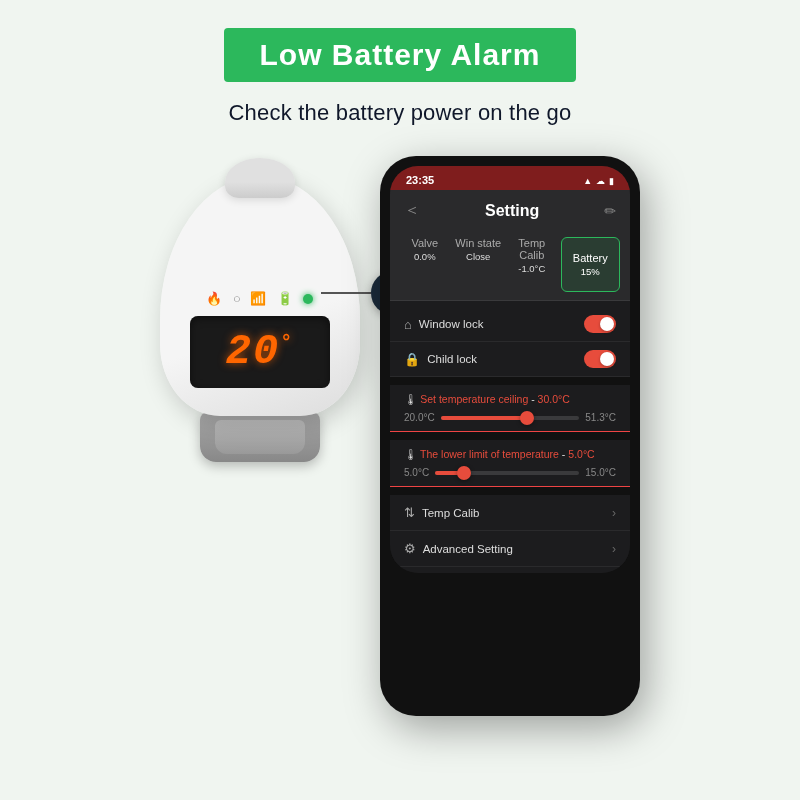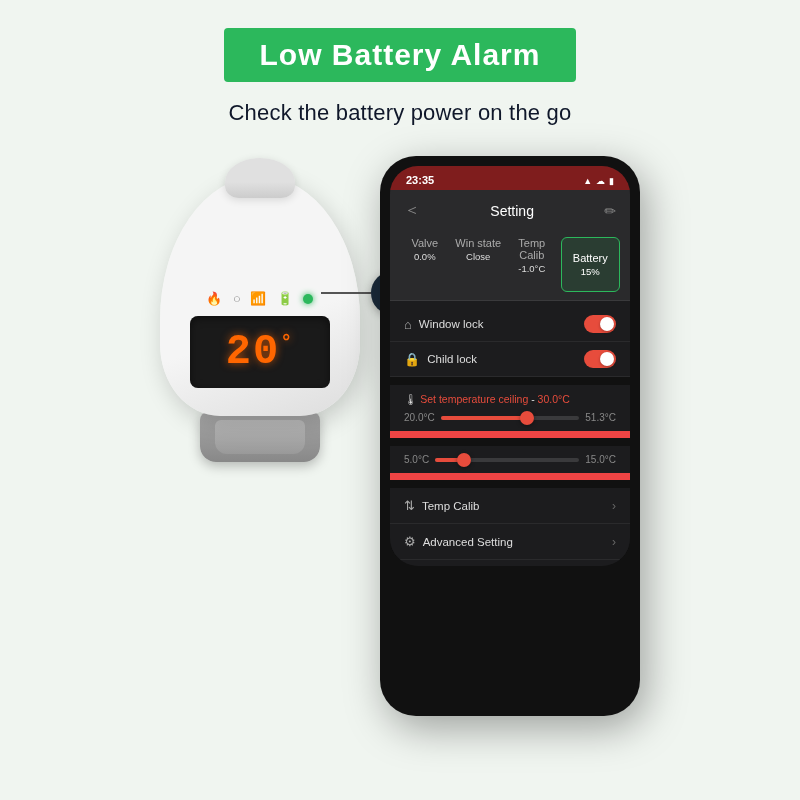--- a/index.html
+++ b/index.html
@@ -106,20 +106,21 @@
     .display-screen {
       width: 140px;
       height: 72px;
       background: #1a1a1a;
       border-radius: 8px;
       display: flex;
       align-items: center;
       justify-content: center;
       margin-bottom: 28px;
       box-shadow: inset 0 2px 8px rgba(0,0,0,0.5);
+      font-style: italic;
     }
     .display-temp {
       font-size: 42px;
       font-weight: 700;
       color: #ff6600;
       letter-spacing: 2px;
       font-family: 'Courier New', monospace;
       text-shadow: 0 0 8px #ff6600aa;
     }
     .display-temp .small {
@@ -226,22 +227,22 @@
       display: flex;
       align-items: center;
       justify-content: space-between;
     }
     .app-back {
       color: #888;
       font-size: 16px;
     }
     .app-title {
       color: white;
-      font-size: 14px;
-      font-weight: 400;
+      font-size: 16px;
+      font-weight: 700;
     }
     .app-edit {
       color: #888;
       font-size: 14px;
     }
 
     
     .stats-row {
       display: flex;
       background: #2a2a2c;
@@ -319,21 +320,21 @@
       width: 14px;
       height: 14px;
       background: white;
       border-radius: 50%;
       box-shadow: 0 1px 3px rgba(0,0,0,0.3);
     }
 
     
     .temp-section {
       padding: 8px 14px;
-      border-bottom: 7px solid #ef4444;
+      border-bottom: 1px solid #ef4444;
     }
     .temp-section-title {
       color: #ddd;
       font-size: 10.5px;
       margin-bottom: 6px;
     }
     .temp-section-title span {
       color: #e74c3c;
     }
     .slider-row {
@@ -512,20 +513,23 @@
                 <div class="slider-fill" style="width:60%"></div>
                 <div class="slider-thumb" style="left:57%"></div>
               </div>
               <span class="slider-label">51.3°C</span>
             </div>
           </div>
 
           <div class="divider"></div>
 
           <div class="temp-section">
+            <div class="temp-section-title">
+              🌡 <span>The lower limit of temperature</span> - <span style="color:#e74c3c">5.0°C</span>
+            </div>
             <div class="slider-row">
               <span class="slider-label">5.0°C</span>
               <div class="slider-track">
                 <div class="slider-fill" style="width:18%"></div>
                 <div class="slider-thumb" style="left:15%"></div>
               </div>
               <span class="slider-label">15.0°C</span>
             </div>
           </div>
 

